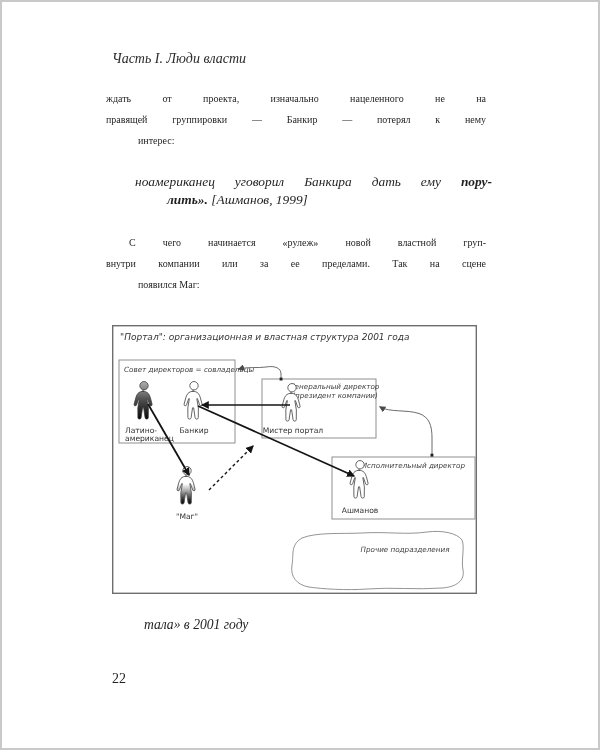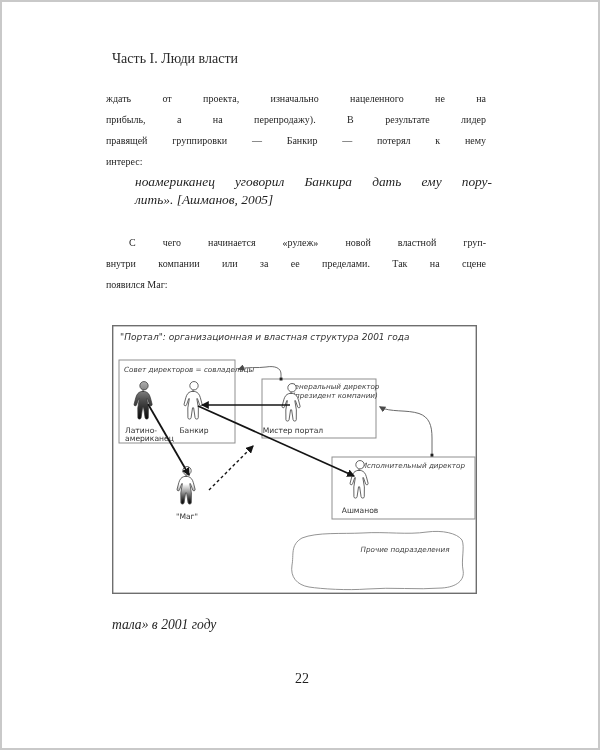--- a/index.html
+++ b/index.html
@@ -4,38 +4,38 @@
 <style>
   html,body { margin:0; padding:0; background:#ffffff; }
   #page {
     position:relative; width:600px; height:750px; background:#ffffff;
     border:2px solid #c9c9c9; box-sizing:border-box; overflow:hidden;
     font-family:"Liberation Serif", serif; color:#1f1f1f;
   }
   .abs { position:absolute; }
   #running-header {
     left:110px; top:49px; width:380px;
-    font-size:14px; color:#2a2a2a;
+    font-style:italic; font-size:14px; color:#2a2a2a;
   }
   .bodytext { left:104px; width:380px; font-size:10px; line-height:21px; }
   .jline { display:block; text-align:justify; text-align-last:justify; }
-  .jline.last { text-align:justify; text-align-last:left; }
+  .jline.last { text-align:justify; text-align-last:left;margin-left:32px; }
   #quote-block {
     left:133px; width:357px; top:171px;
     font-style:italic; font-size:13.4px; line-height:18px;
   }
-  #quote-block b { font-weight:normal; }
+  #quote-block b { font-weight:bold; }
   #para2 { top:230px; }
   #para2 .indent { text-indent:23px; }
   #figure-box { left:110px; top:323px; width:365px; height:269px; }
   #figure-caption {
     left:110px; width:380px; top:612px;
     font-style:italic; font-size:13.6px; line-height:21px;
   }
-  #page-number { left:110px; width:380px; top:669px; text-align:center; font-size:14px; }
+  #page-number { left:110px; width:380px; top:669px; text-align:left; font-size:14px; }
   
   svg text { font-family:"DejaVu Sans", sans-serif; fill:#3d3d3d; }
   .dg-title { font-size:9px; font-style:italic; fill:#333; }
   .dg-boxlabel { font-size:7.2px; font-style:italic; }
   .dg-plabel { font-size:7.6px; fill:#333; }
   .dg-box { fill:none; stroke:#8f8f8f; stroke-width:1; }
   .dg-frame { fill:none; stroke:#6e6e6e; stroke-width:1.4; }
   .p-white { fill:#ffffff; stroke:#555; stroke-width:1; }
   .p-dark  { fill:url(#gradDark); stroke:#333; stroke-width:0.8; }
   .p-mag   { fill:url(#gradMag); stroke:#555; stroke-width:1; }
@@ -48,28 +48,27 @@
 </style>
 </head>
 <body>
 
 <div id="page">
 
   <div class="abs" id="running-header">Часть I. Люди власти</div>
 
   <div class="abs bodytext" style="top:86px;">
     <span class="jline">ждать от проекта, изначально нацеленного не на</span>
-    <span class="jline">прибыль, а на перепродажу). В результате лидер</span>
     <span class="jline">правящей группировки — Банкир — потерял к нему</span>
     <span class="jline last">интерес:</span>
   </div>
 
   <div class="abs" id="quote-block">
     <span class="jline"><span>ноамериканец уговорил Банкира дать ему </span><b>пору-</b></span>
-    <span class="jline last"><b>лить».</b><span> [Ашманов, 2005]</span></span>
+    <span class="jline last"><b>лить».</b><span> [Ашманов, 1999]</span></span>
   </div>
 
   <div class="abs bodytext" id="para2">
     <span class="jline indent">С чего начинается «рулеж» новой властной груп-</span>
     <span class="jline">внутри компании или за ее пределами. Так на сцене</span>
     <span class="jline last">появился Маг:</span>
   </div>
 
   <div class="abs" id="figure-box">
     <svg width="365" height="269" viewBox="0 0 365 269">

